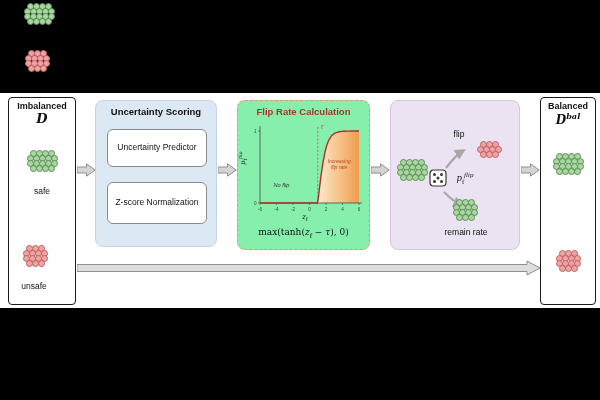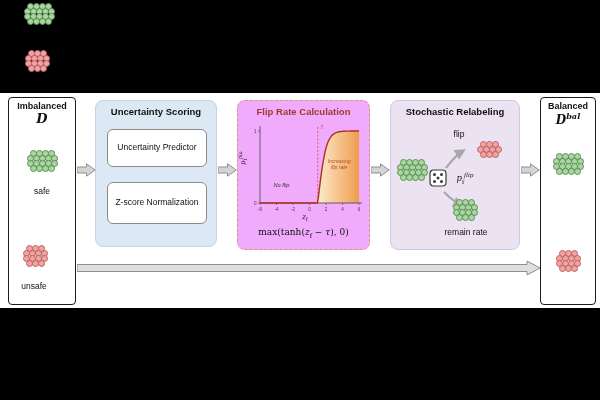--- a/index.html
+++ b/index.html
@@ -123,21 +123,21 @@
     <div class="module" style="left:11px;top:81px;width:100px;height:42px;">Z-score Normalization</div>
     <div class="module" style="left:11px;top:28px;width:100px;height:38px;">Uncertainty Predictor</div>
   </div>
 
   <div class="abs" style="left:218px;top:163px;">
     <svg width="19" height="14">
       <polygon points="0,4 9.5,4 9.5,0.8 18.2,7 9.5,13.2 9.5,10 0,10" fill="#d4d4d4" stroke="#8f8f8f" stroke-width="1" stroke-linejoin="round"></polygon>
       </svg>
   </div>
 
-  <div class="stage" style="left:237px;top:100px;width:133px;height:150px;background:#f0abfc;border:1.5px dashed #d89a6a;">
+  <div class="stage" style="left:237px;top:100px;width:133px;height:150px;background:#86efac;border:1.5px dashed #d89a6a;">
     <div class="stage-title" style="color:#9a3b2f;">Flip Rate Calculation</div>
     <div class="abs" style="left:8px;top:20px;width:118px;height:96px;"><svg width="118" height="96" viewBox="0 0 118 96">
           <defs>
             <linearGradient id="areag" x1="0" y1="0" x2="1" y2="0">
               <stop offset="0" stop-color="#fdeacc"></stop>
               <stop offset="1" stop-color="#ef9d4e"></stop>
             </linearGradient>
           </defs>
           <path d="M71.8,82.0 L72.4,76.3 L73.4,67.8 L74.4,59.7 L75.4,52.2 L76.4,45.4 L77.4,39.4 L78.4,34.2 L79.3,29.7 L80.3,26.0 L81.3,22.9 L82.3,20.3 L83.3,18.3 L84.3,16.6 L85.3,15.2 L86.3,14.1 L87.3,13.3 L88.3,12.6 L89.2,12.0 L90.2,11.6 L91.2,11.3 L92.2,11.0 L93.2,10.8 L94.2,10.6 L95.2,10.5 L96.2,10.4 L97.2,10.3 L98.2,10.2 L99.1,10.2 L100.1,10.1 L101.1,10.1 L102.1,10.1 L103.1,10.1 L104.1,10.1 L105.1,10.0 L106.1,10.0 L107.1,10.0 L108.1,10.0 L109.0,10.0 L110.0,10.0 L111.0,10.0 L112.0,10.0 L113.0,10.0 L113.0,82.0 Z" fill="url(#areag)"></path>
           <line x1="14" y1="5" x2="14" y2="82" stroke="#444" stroke-width="0.8"></line>
@@ -172,21 +172,20 @@
     <div class="formula" style="left:0;right:0;top:126px;">max(tanh(<i>z</i><sub>f</sub> − <i>τ</i>), 0)</div>
   </div>
 
   <div class="abs" style="left:371px;top:163px;">
     <svg width="19" height="14">
       <polygon points="0,4 9.5,4 9.5,0.8 18.2,7 9.5,13.2 9.5,10 0,10" fill="#d4d4d4" stroke="#8f8f8f" stroke-width="1" stroke-linejoin="round"></polygon>
       </svg>
   </div>
 
   <div class="stage" style="left:390px;top:100px;width:130px;height:150px;background:#ebe3f1;border:1px solid #d5c6e0;">
-    <div class="stage-title">Stochastic Relabeling</div>
     <div class="cluster" style="left: 6px; top: 58px; width: 31px; height: 22px;">
         <span style="position: absolute; box-sizing: border-box; border-radius: 50%; width: 7px; height: 7px; background: rgb(169, 214, 161); border: 1px solid rgb(91, 143, 85); left: 3px; top: 0px;"></span>
         <span style="position: absolute; box-sizing: border-box; border-radius: 50%; width: 7px; height: 7px; background: rgb(169, 214, 161); border: 1px solid rgb(91, 143, 85); left: 9px; top: 0px;"></span>
         <span style="position: absolute; box-sizing: border-box; border-radius: 50%; width: 7px; height: 7px; background: rgb(169, 214, 161); border: 1px solid rgb(91, 143, 85); left: 15px; top: 0px;"></span>
         <span style="position: absolute; box-sizing: border-box; border-radius: 50%; width: 7px; height: 7px; background: rgb(169, 214, 161); border: 1px solid rgb(91, 143, 85); left: 21px; top: 0px;"></span>
         <span style="position: absolute; box-sizing: border-box; border-radius: 50%; width: 7px; height: 7px; background: rgb(169, 214, 161); border: 1px solid rgb(91, 143, 85); left: 0px; top: 5px;"></span>
         <span style="position: absolute; box-sizing: border-box; border-radius: 50%; width: 7px; height: 7px; background: rgb(169, 214, 161); border: 1px solid rgb(91, 143, 85); left: 6px; top: 5px;"></span>
         <span style="position: absolute; box-sizing: border-box; border-radius: 50%; width: 7px; height: 7px; background: rgb(169, 214, 161); border: 1px solid rgb(91, 143, 85); left: 12px; top: 5px;"></span>
         <span style="position: absolute; box-sizing: border-box; border-radius: 50%; width: 7px; height: 7px; background: rgb(169, 214, 161); border: 1px solid rgb(91, 143, 85); left: 18px; top: 5px;"></span>
         <span style="position: absolute; box-sizing: border-box; border-radius: 50%; width: 7px; height: 7px; background: rgb(169, 214, 161); border: 1px solid rgb(91, 143, 85); left: 24px; top: 5px;"></span>

